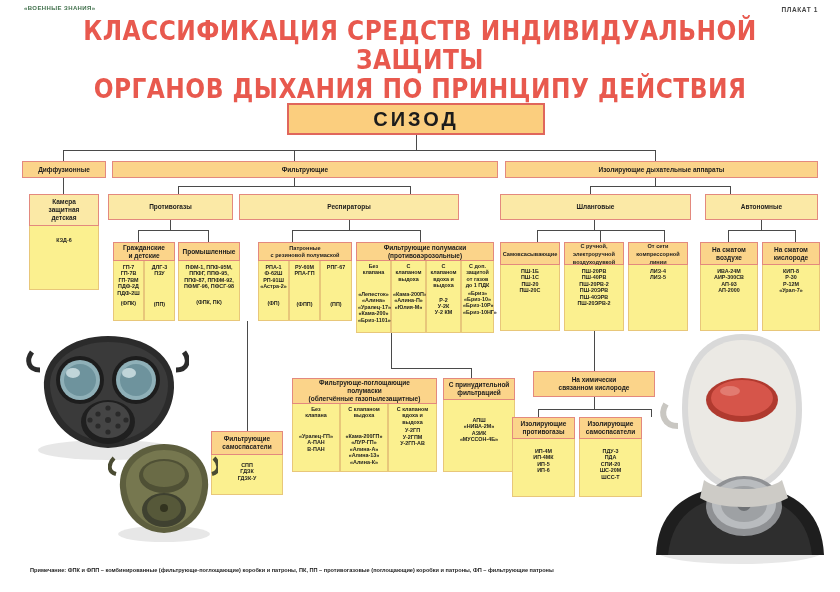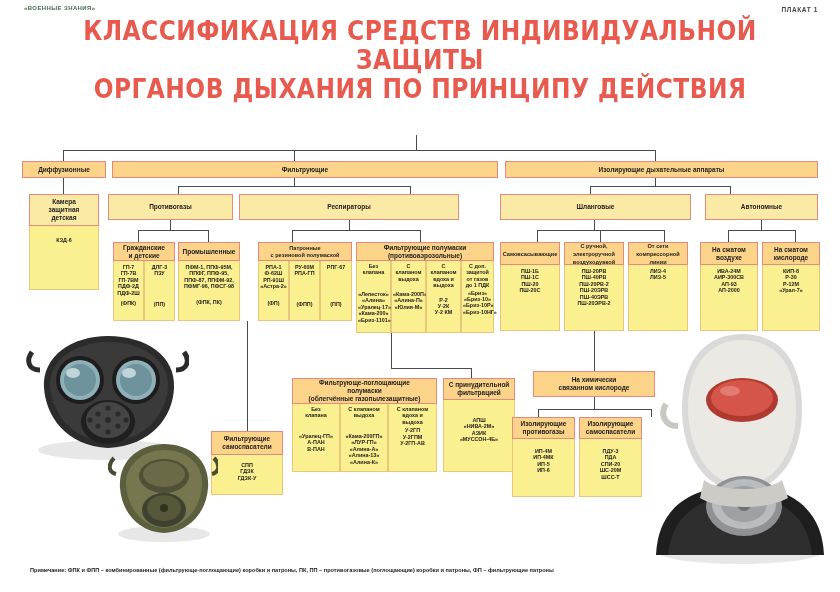--- a/index.html
+++ b/index.html
@@ -81,20 +81,21 @@
 
 <div class="poster">
 
   <div class="brand">«ВОЕННЫЕ ЗНАНИЯ»</div>
   <div class="plakat">ПЛАКАТ 1</div>
   <div class="title">
     <span>КЛАССИФИКАЦИЯ СРЕДСТВ ИНДИВИДУАЛЬНОЙ ЗАЩИТЫ</span>
     <span class="l2">ОРГАНОВ ДЫХАНИЯ ПО ПРИНЦИПУ ДЕЙСТВИЯ</span>
   </div>
 
+  <div class="box root" style="left:287px;top:103px;width:258px;height:32px;">СИЗОД</div>
 
   <div class="ln lnv" style="left:416px;top:135px;height:15px;"></div>
   <div class="ln lnh" style="left:63px;top:150px;width:592px;"></div>
   <div class="ln lnv" style="left:63px;top:150px;height:11px;"></div>
   <div class="ln lnv" style="left:294px;top:150px;height:11px;"></div>
   <div class="ln lnv" style="left:655px;top:150px;height:11px;"></div>
 
   <div class="box" style="left:22px;top:161px;width:84px;height:17px;">Диффузионные</div>
   <div class="box" style="left:112px;top:161px;width:386px;height:17px;">Фильтрующие</div>
   <div class="box" style="left:505px;top:161px;width:313px;height:17px;">Изолирующие дыхательные аппараты</div>

